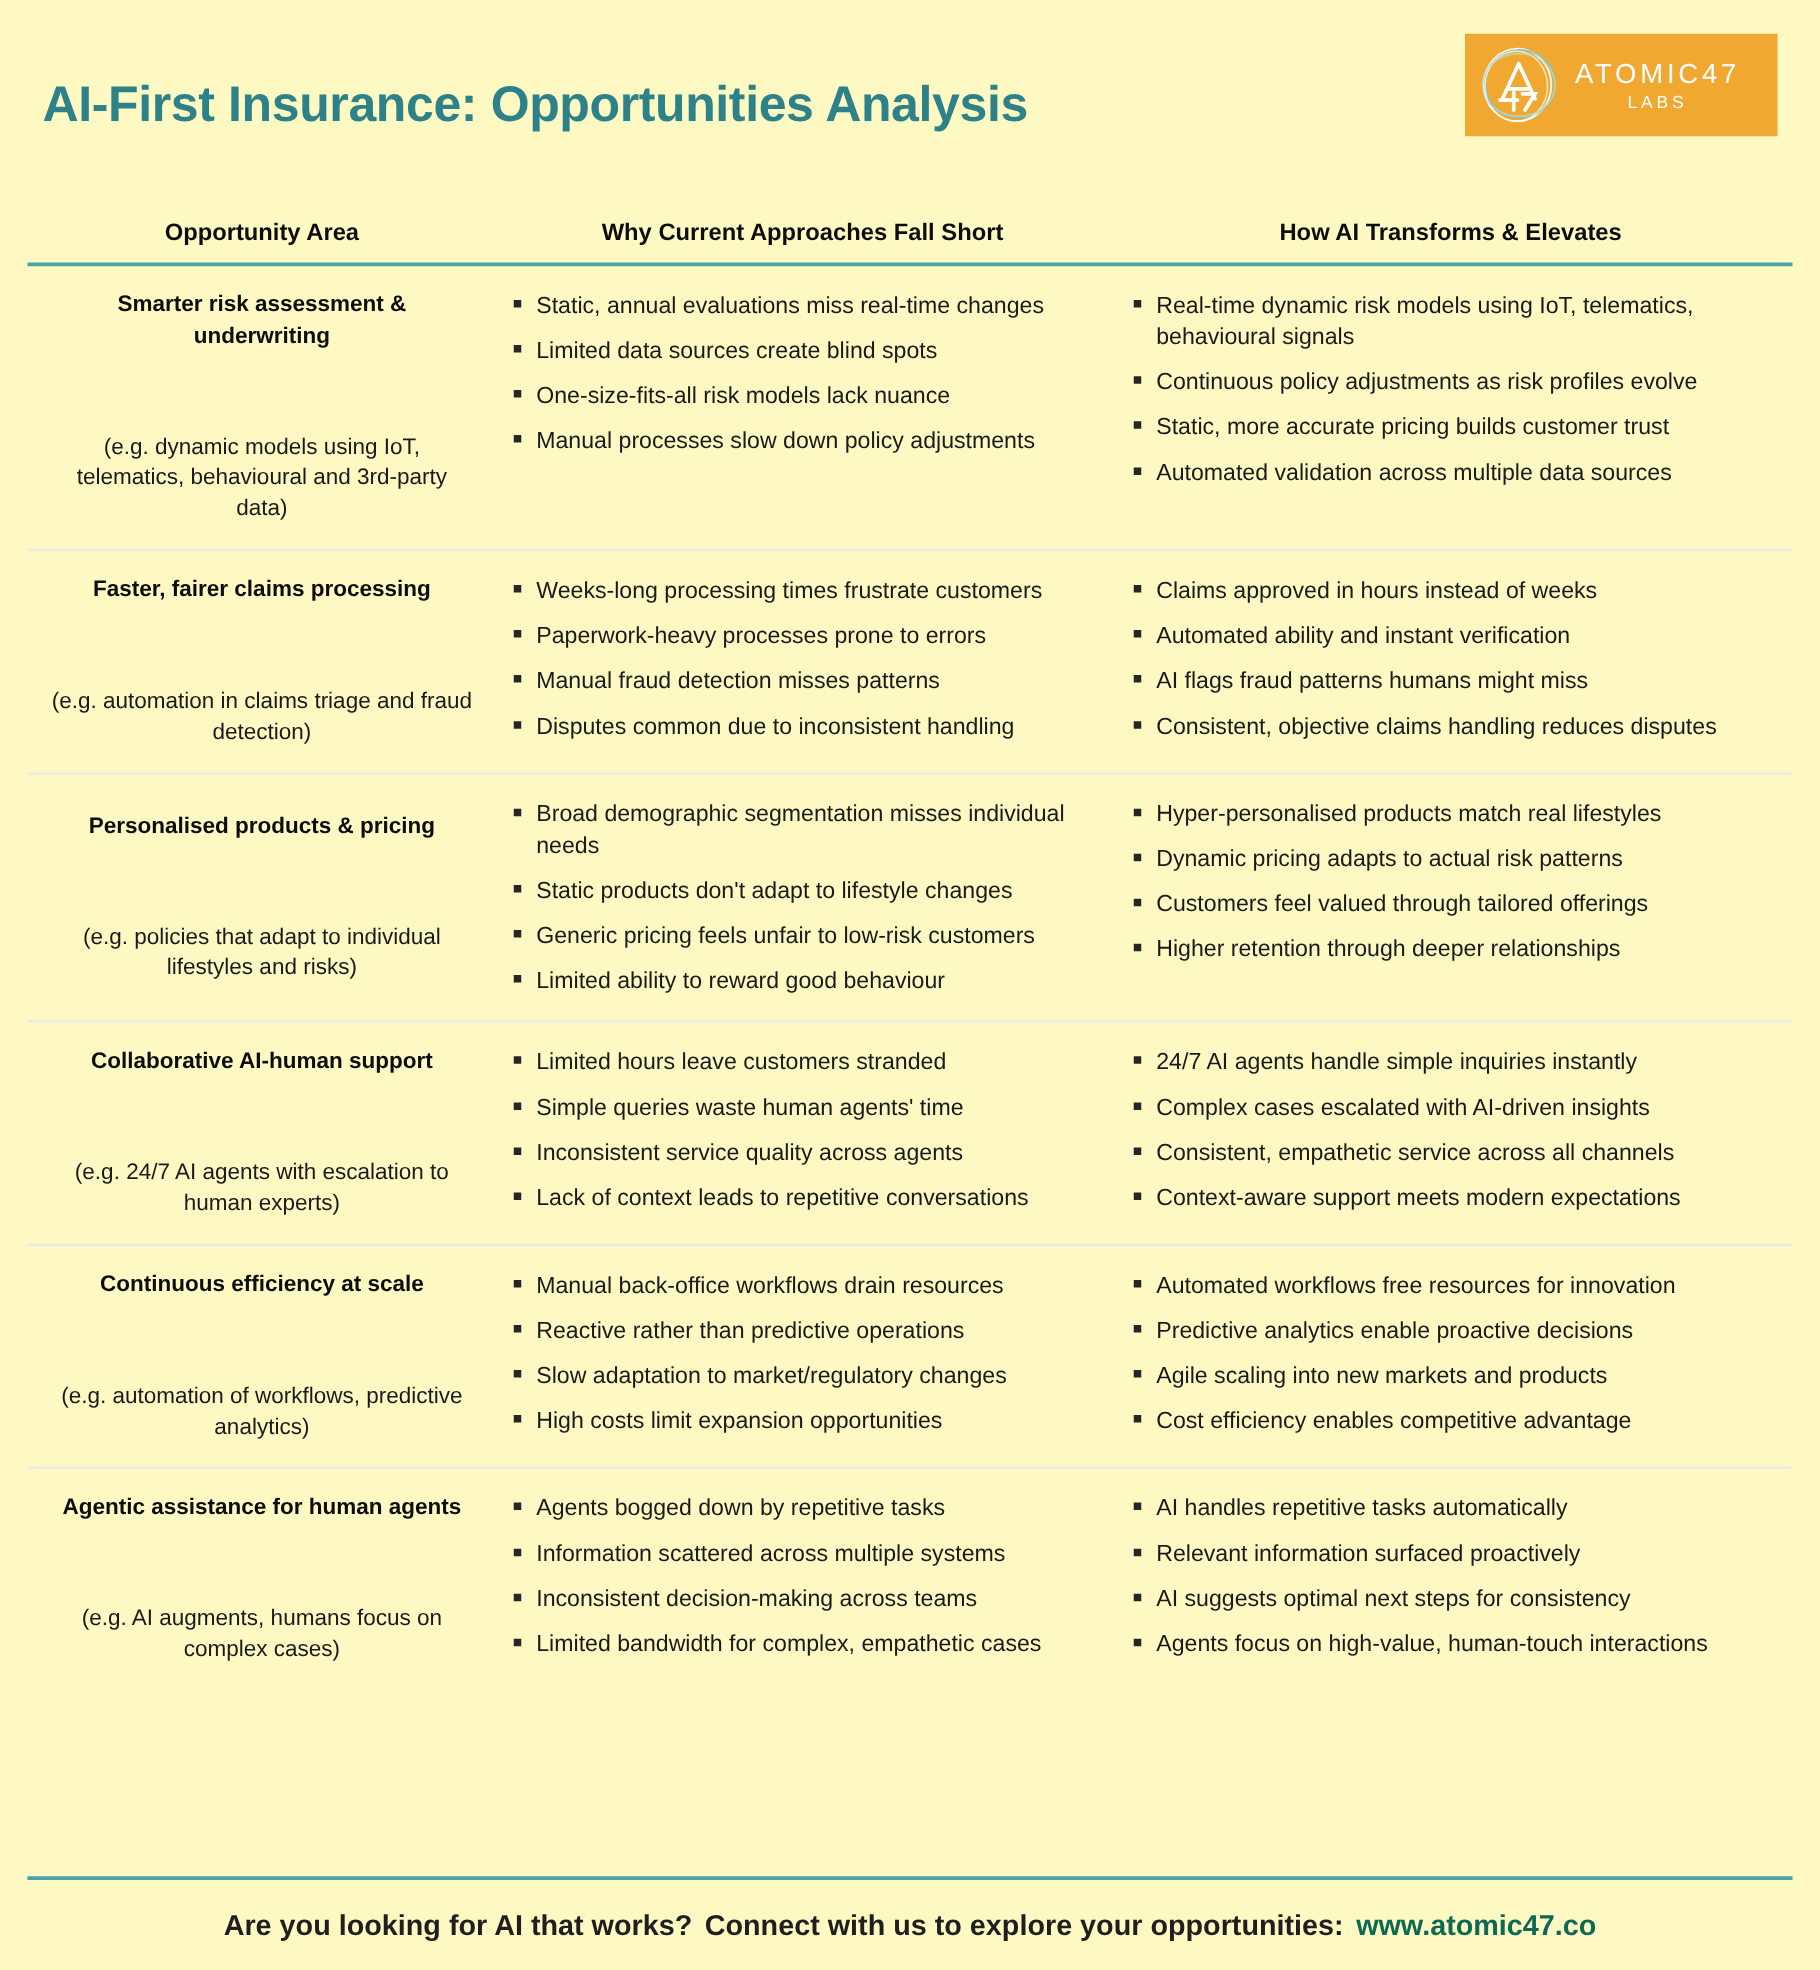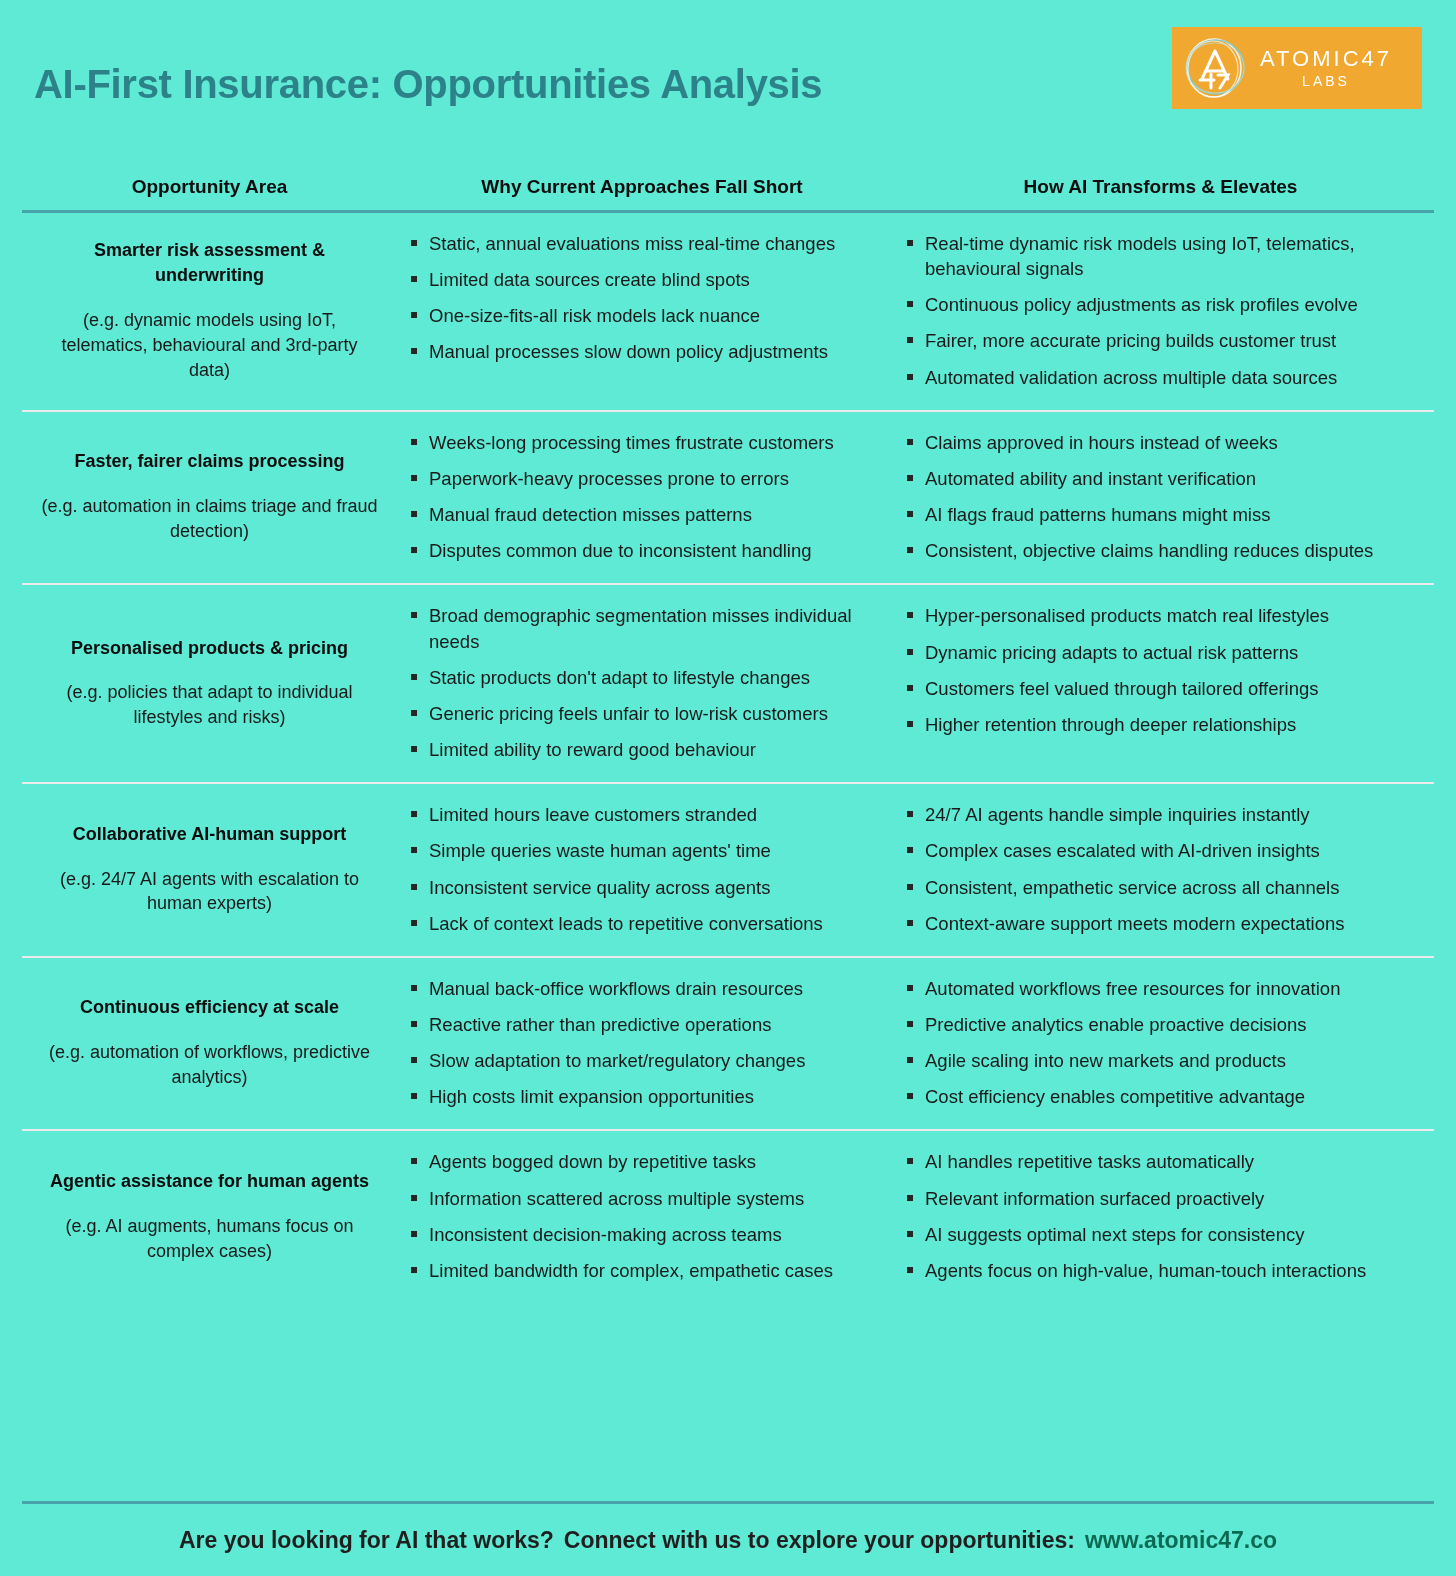--- a/index.html
+++ b/index.html
@@ -10,21 +10,21 @@
     background: #ffffff;
     font-family: "Liberation Sans", sans-serif;
     color: #1a1a1a;
     overflow: hidden;
   }
 
   .page {
     position: relative;
     width: 1456px;
     height: 1576px;
-    background: #5eead4;
+    background: #fef9c3;
   }
 
   
   .header {
     position: relative;
     height: 150px;
   }
 
   .doc-title {
     position: absolute;
@@ -117,20 +117,21 @@
     padding: 18px 10px 20px 10px;
   }
 
   .area-cell {
     display: flex;
     flex-direction: column;
     justify-content: center;
     align-items: center;
     text-align: center;
     padding: 18px 18px 20px 18px;
+    gap: 44px;
   }
   .area-title {
     font-size: 18px;
     font-weight: bold;
     color: #0d0d0d;
     line-height: 1.38;
   }
   .area-eg {
     margin-top: 20px;
     font-size: 18px;
@@ -232,21 +233,21 @@
               <li>Static, annual evaluations miss real-time changes</li>
               <li>Limited data sources create blind spots</li>
               <li>One-size-fits-all risk models lack nuance</li>
               <li>Manual processes slow down policy adjustments</li>
             </ul>
           </div>
           <div class="cell col3 col3inner">
             <ul class="bullets">
               <li>Real-time dynamic risk models using IoT, telematics, behavioural signals</li>
               <li>Continuous policy adjustments as risk profiles evolve</li>
-              <li>Fairer, more accurate pricing builds customer trust</li>
+              <li>Static, more accurate pricing builds customer trust</li>
               <li>Automated validation across multiple data sources</li>
             </ul>
           </div>
         </div>
         <div class="trow">
           <div class="cell col1 area-cell">
             <div class="area-title">Faster, fairer claims processing</div>
             <div class="area-eg">(e.g.  automation in claims triage and fraud detection)</div>
           </div>
           <div class="cell col2 col2inner">

